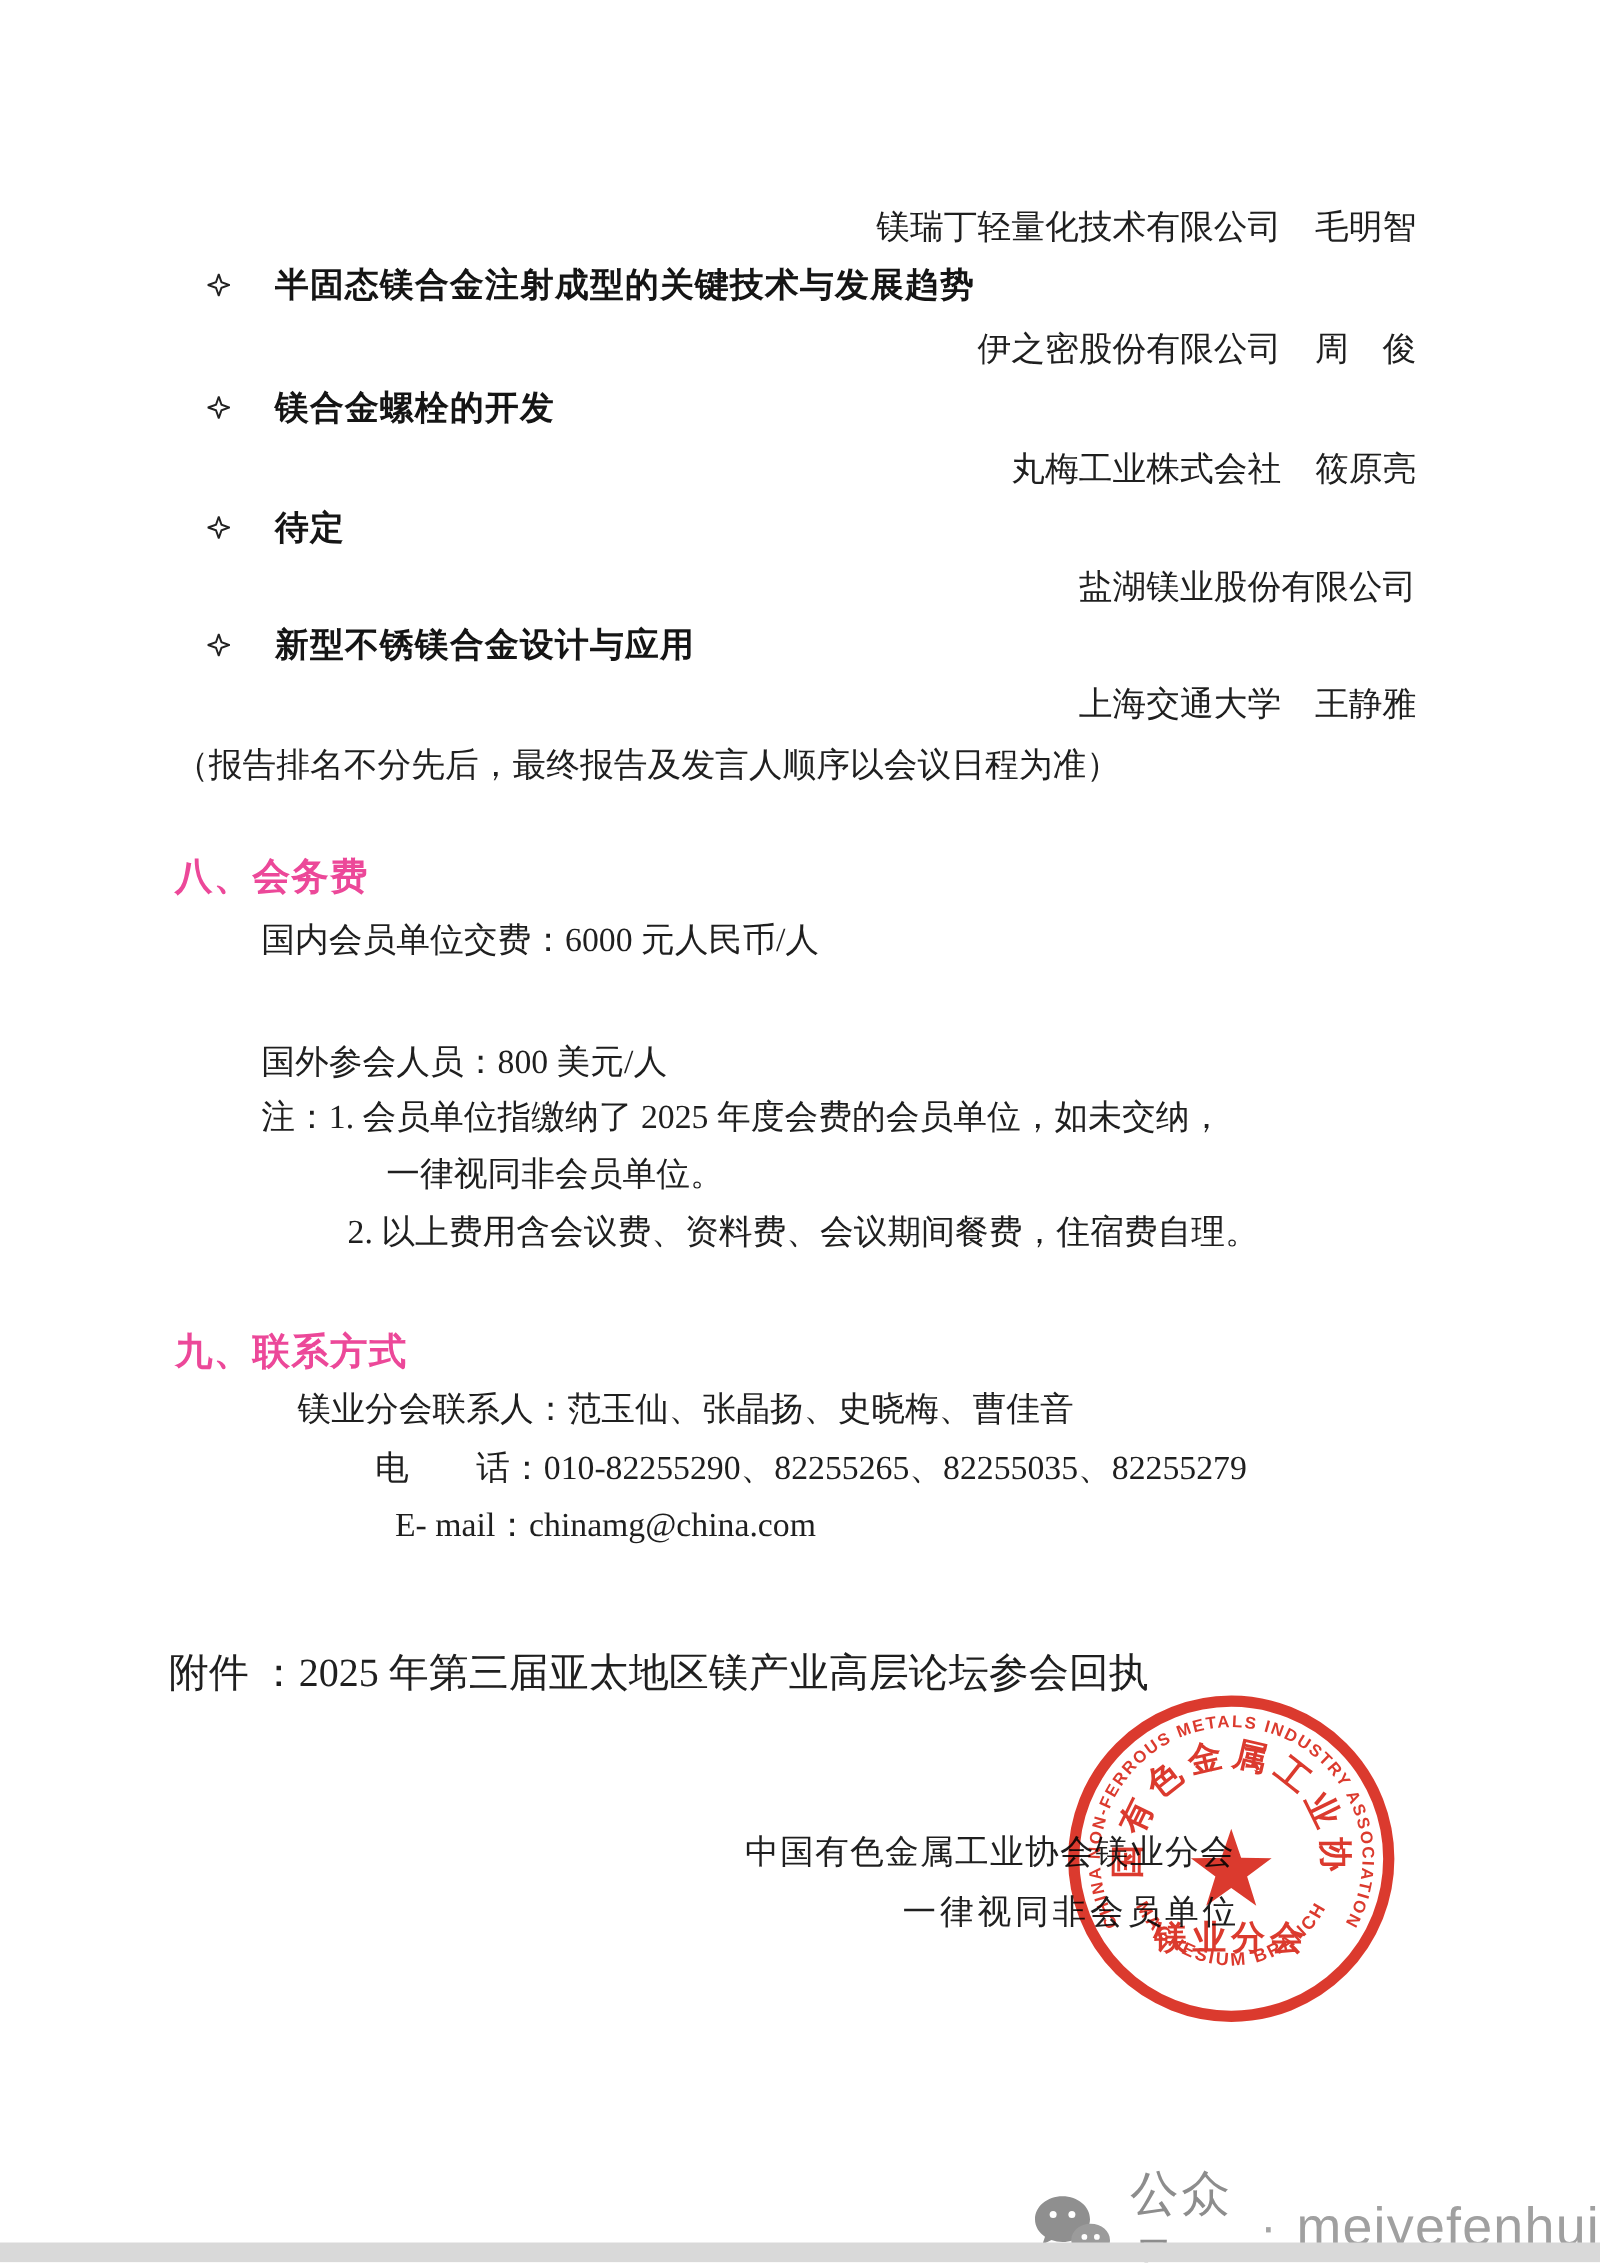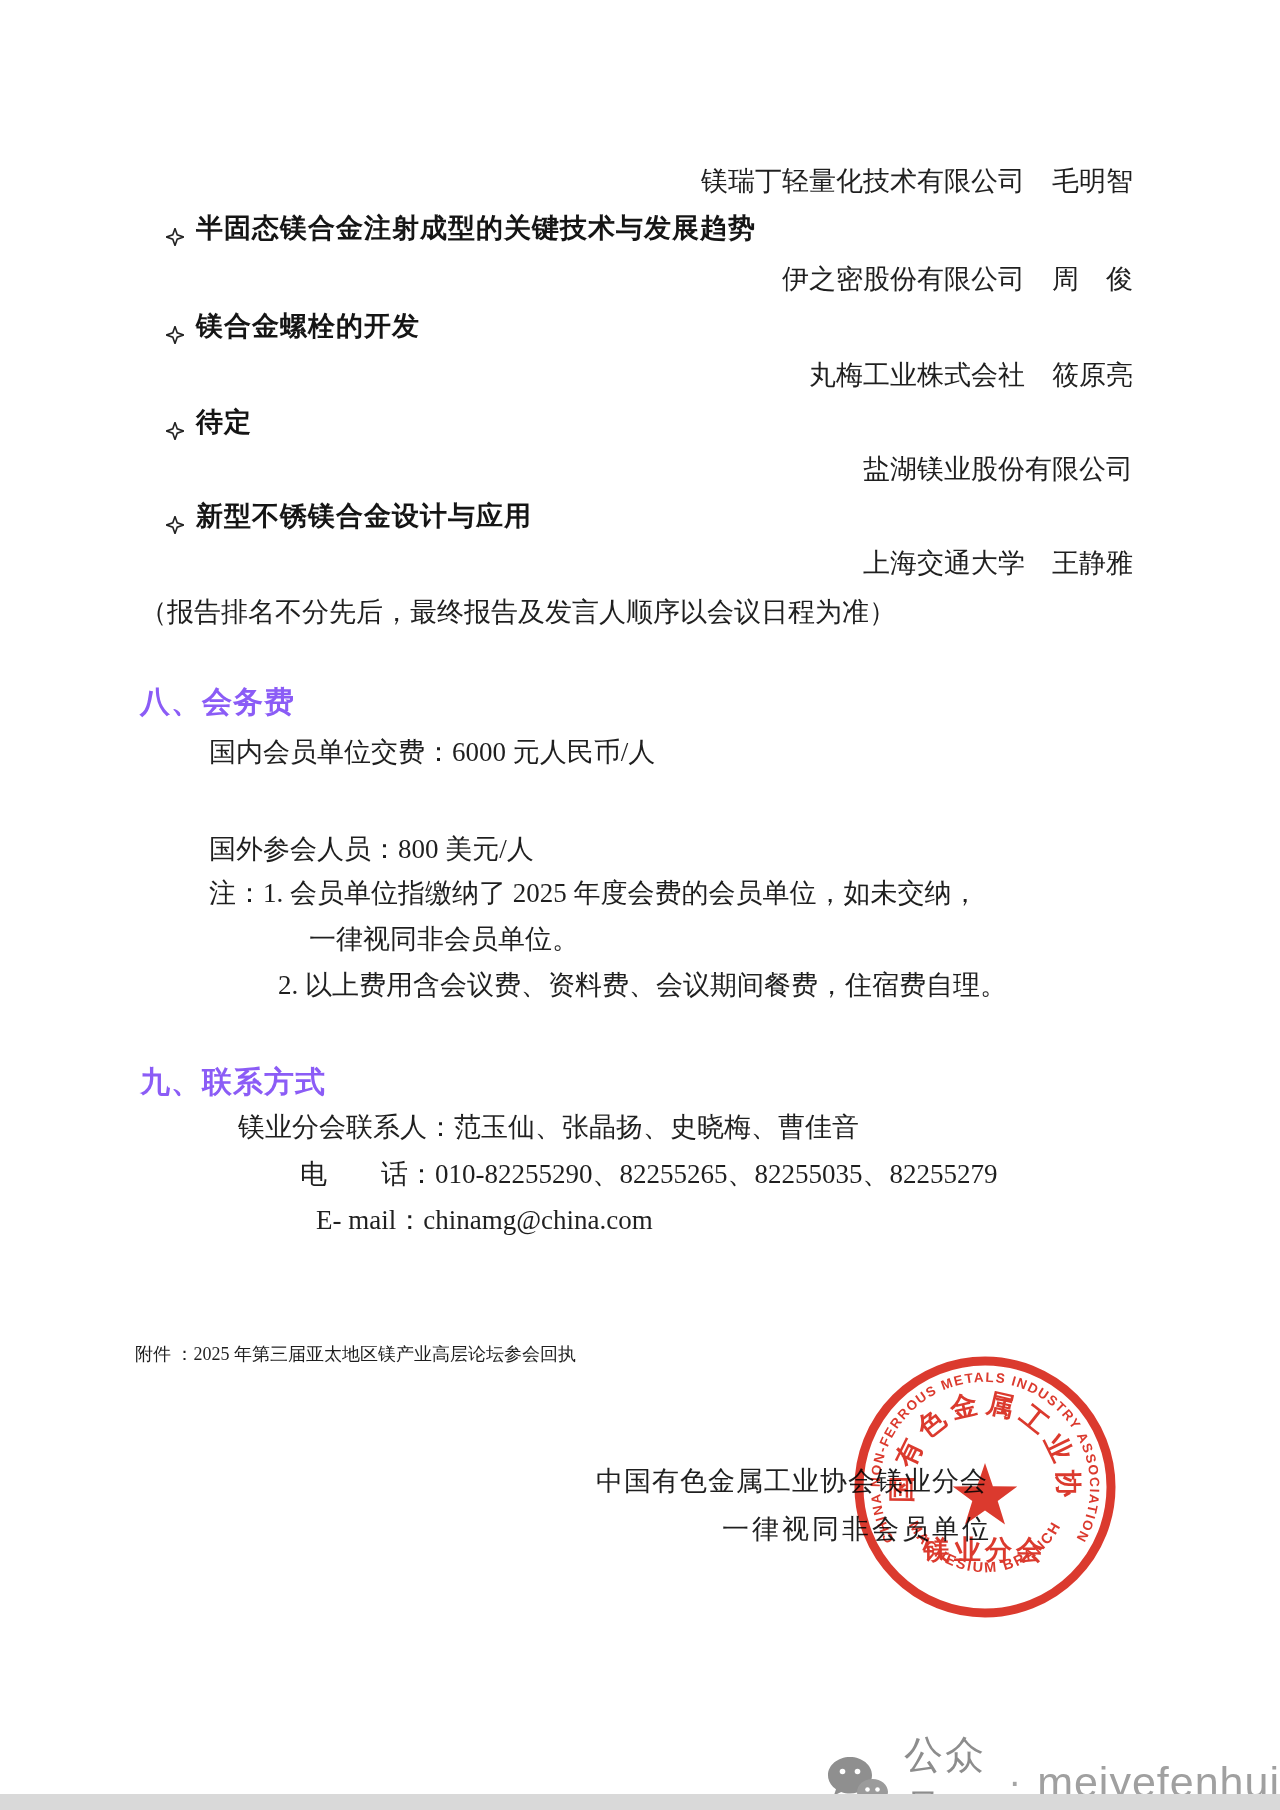--- a/index.html
+++ b/index.html
@@ -2,25 +2,25 @@
 <html><head>
 <meta charset="utf-8">
 <style>
   html,body { margin:0; padding:0; background:#ffffff; }
   .page {
     position:relative; width:1280px; height:1810px; background:#ffffff;
     font-family:"Liberation Serif", serif; color:#1f1f1f; overflow:hidden;
   }
   .line { position:absolute; font-size:27px; white-space:nowrap; line-height:1.3; }
   .r-line { right:147px; text-align:left; }
-  .topic-row { position:absolute; left:166px; display:flex; align-items:flex-end; gap:12px; }
+  .topic-row { position:absolute; left:166px; display:flex; align-items:center; gap:36px; }
   .topic-text { font-family:"Liberation Sans", sans-serif; font-weight:700; font-size:27px; color:#151515; letter-spacing:1px; white-space:nowrap; }
   .bullet-icon { display:inline-flex; width:18px; height:18px; }
-  .h-line { font-family:"Liberation Sans", sans-serif; font-weight:700; font-size:30px; left:140px; color:#8b5cf6; letter-spacing:1px; }
-  .small { font-size:18px;margin-top:25px; }
+  .h-line { font-family:"Liberation Sans", sans-serif; font-weight:700; font-size:30px; left:140px; color:#ec4899; letter-spacing:1px; }
+  .small { font-size:32px; }
   .sig { letter-spacing:1px; }
   .date { letter-spacing:3px; }
   .stamp-box { position:absolute; left:845px; top:1347px; width:280px; height:280px; mix-blend-mode:multiply; opacity:.93; }
   .stamp-box svg { display:block; }
   .footer-bar { position:absolute; left:826px; top:1728px; display:flex; align-items:center; gap:16px; color:#9a9a9a; }
   .footer-label { font-family:"Liberation Sans", sans-serif; font-size:39px; color:#8d8d8d; letter-spacing:2px; }
   .footer-sep { font-family:"Liberation Sans", sans-serif; font-size:39px; color:#a5a5a5; }
   .footer-account { font-family:"Liberation Sans", sans-serif; font-size:43px; color:#a0a0a0; letter-spacing:1px; }
   .bottom-band { position:absolute; left:0; top:1794px; width:1280px; height:16px; background:#d9d9d9; }
 </style>

